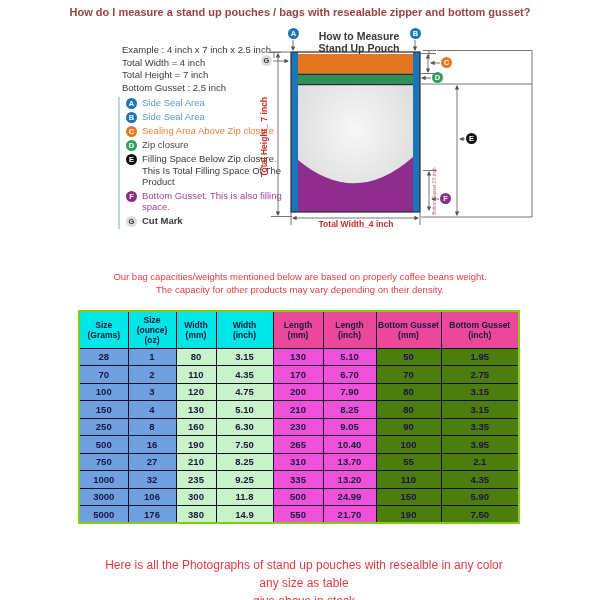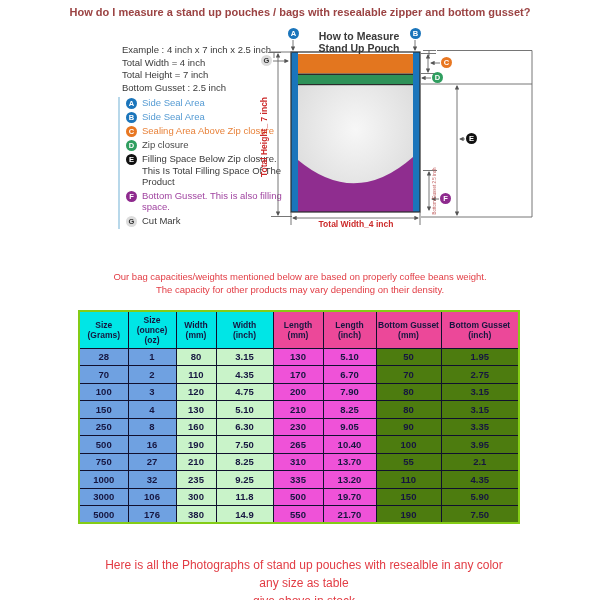--- a/index.html
+++ b/index.html
@@ -16,21 +16,21 @@
   .example-block { position:absolute; top:44px; left:122px; width:160px;
     font-size:9.5px; color:#3a3a3a; line-height:12.5px; white-space:pre-line; }
 
   .legend { position:absolute; top:97px; left:118px; width:170px;
     border-left:2px solid #b8d8ea; padding-left:6px; }
   .lg-item { display:flex; align-items:flex-start; margin-bottom:2px; }
   .mk-inline { flex:0 0 auto; display:inline-flex; width:11px; height:11px; border-radius:50%;
     align-items:center; justify-content:center; font-size:7.5px; font-weight:bold;
     margin-right:5px; margin-top:1px; }
   .lg-text { font-size:9.5px; line-height:11.5px; width:152px; }
-  .lg-text.bold { font-weight:normal; }
+  .lg-text.bold { font-weight:bold; }
 
   .mk { position:absolute; width:11px; height:11px; border-radius:50%; color:#fff;
     display:flex; align-items:center; justify-content:center;
     font-size:7.5px; font-weight:bold; z-index:5; }
 
   .pouch-svg { position:absolute; left:255px; top:28px; }
 
   .para { position:absolute; left:0; width:600px; text-align:center; color:#e23c44;
     font-size:9.5px; line-height:12.5px; white-space:pre-line; }
   .para1 { top:237px; }
@@ -288,21 +288,21 @@
         <td class="c2">13.20</td>
         <td class="c3">110</td>
         <td class="c3">4.35</td>
       </tr>
       <tr>
         <td class="c0">3000</td>
         <td class="c0">106</td>
         <td class="c1">300</td>
         <td class="c1">11.8</td>
         <td class="c2">500</td>
-        <td class="c2">19.70</td>
+        <td class="c2">24.99</td>
         <td class="c3">150</td>
         <td class="c3">5.90</td>
       </tr>
       <tr>
         <td class="c0">5000</td>
         <td class="c0">176</td>
         <td class="c1">380</td>
         <td class="c1">14.9</td>
         <td class="c2">550</td>
         <td class="c2">21.70</td>

